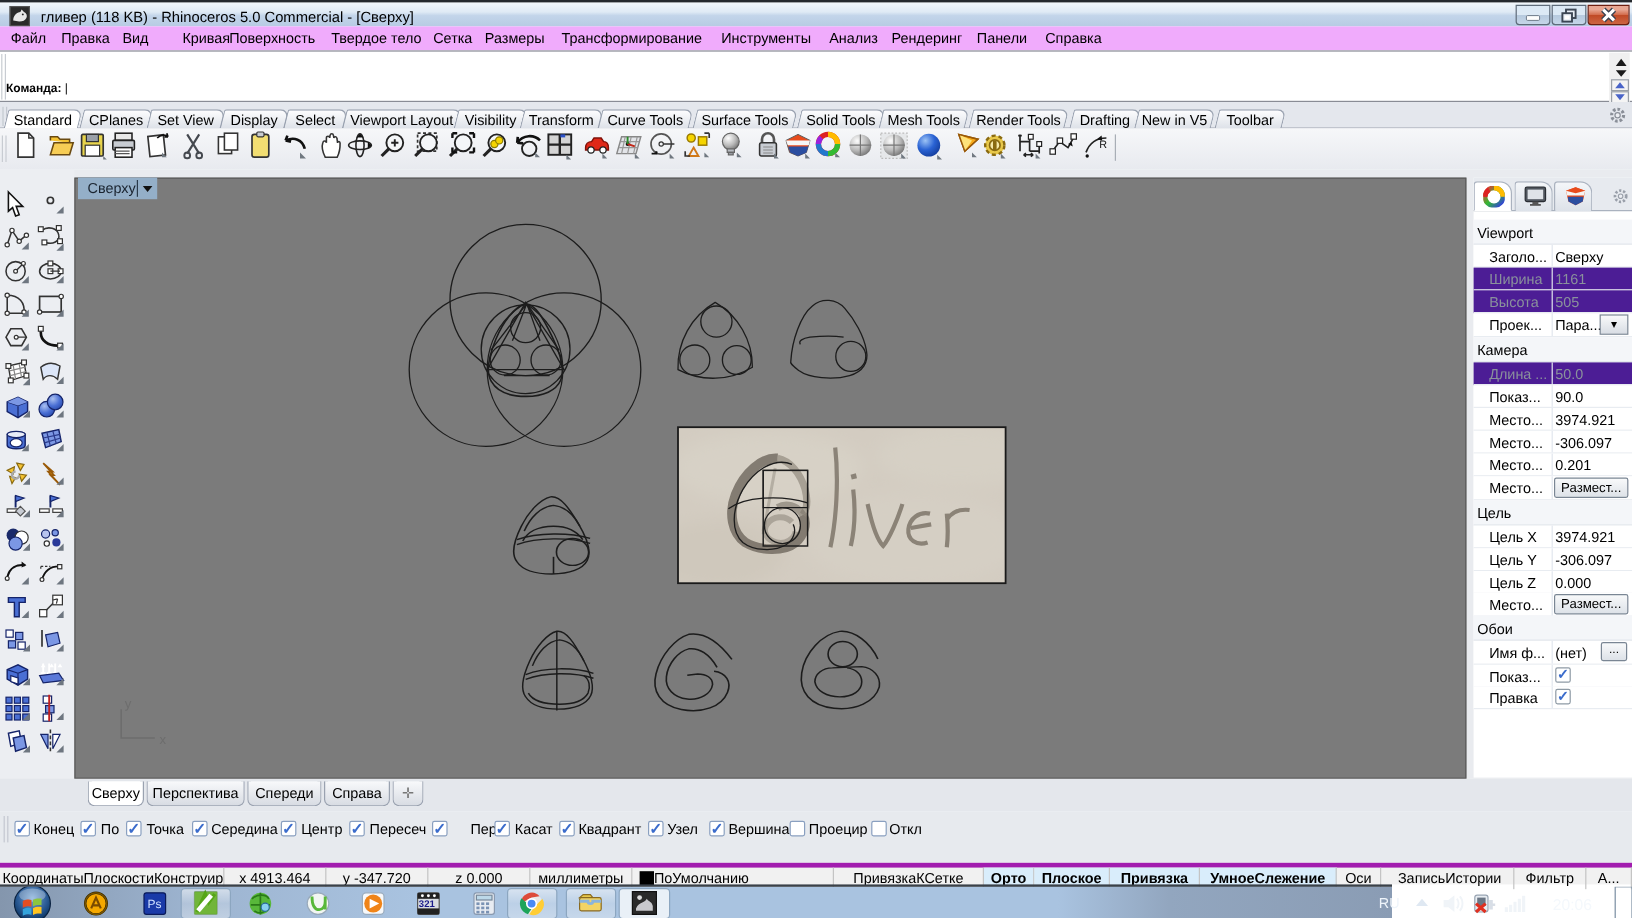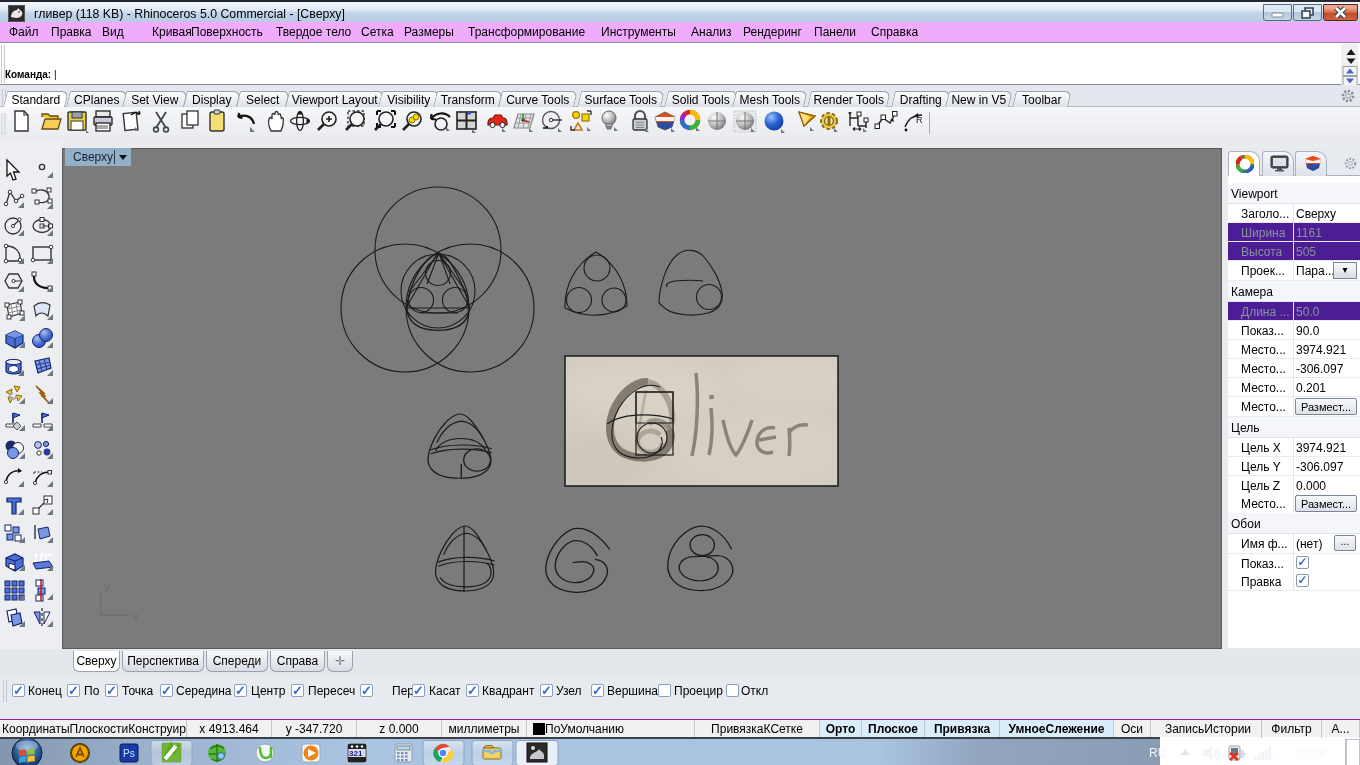--- a/index.html
+++ b/index.html
@@ -51,21 +51,21 @@
 .pbtn2{position:absolute;right:4px;top:1px;width:22px;height:16px;border:1px solid #7a8694;border-radius:2px;background:linear-gradient(#f8f9fa,#dde2e8);font-size:10px;text-align:center;color:#000}
 .pcb{position:absolute;left:68px;top:2px;width:13px;height:13px;background:#fff;border:1px solid #8e9aa5;border-radius:2px;color:#3b6ccc;font-size:12px;font-weight:bold;line-height:11px;text-align:center}
 
 #vptabs{position:absolute;left:0;top:649px;width:1360px;height:27px;background:#e4e7ec}
 .vtab{position:absolute;top:2px;height:21px;background:linear-gradient(#f8f9fb,#d8dce3);border:1px solid #9aa2b0;border-radius:0 0 6px 6px;border-top:none;font-size:12px;color:#000;text-align:center;padding-top:3px;white-space:nowrap;overflow:hidden}
 .vtab.act{background:#fff;font-weight:normal}
 #osnap{position:absolute;left:0;top:676px;width:1360px;height:43px;background:#e7eaee;font-size:12px}
 .cb{position:absolute;top:8px;width:13px;height:13px;background:#fff;border:1px solid #8aa0c0;border-radius:2px}
 .cb.on::after{content:"✓";position:absolute;left:0px;top:-2px;color:#3b6ccc;font-size:13px;font-weight:bold}
 .cblab{position:absolute;top:8px;color:#000}
-#statusbar{position:absolute;left:0;top:719px;width:1360px;height:18px;background:#f1f1f1;border-top:1px solid #a21caf;font-size:12px}
+#statusbar{position:absolute;left:0;top:719px;width:1360px;height:18px;background:#f1f1f1;border-top:4px solid #a21caf;font-size:12px}
 .scell{position:absolute;top:0;height:18px;border-right:1px solid #c4c4c4;text-align:center;padding-top:2px;color:#000}
 .scell.b{font-weight:bold;background:#d9edfb}
 #taskbar{position:absolute;left:0;top:737px;width:1160px;height:28px;background:linear-gradient(90deg,#8496ad 0%,#9db4d0 14%,#a9c3e0 30%,#a9c3e0 76%,#92a6bf 84%,#8a9cb4 100%);border-top:2px solid #3a4149}
 </style></head><body>
 <div id="win">
   <div id="tbar">
     <div class="ticon"><svg width="15" height="15" viewBox="0 0 15 15">
           <path d="M2 11 C2 7 5 4 8 4 L9 2 L11 4 C13 5 14 7 13 9 C12 11 10 12 7 12 Z" fill="#e8e8e8"></path>
           <circle cx="10" cy="6" r="0.8" fill="#222"></circle>
         </svg></div>

